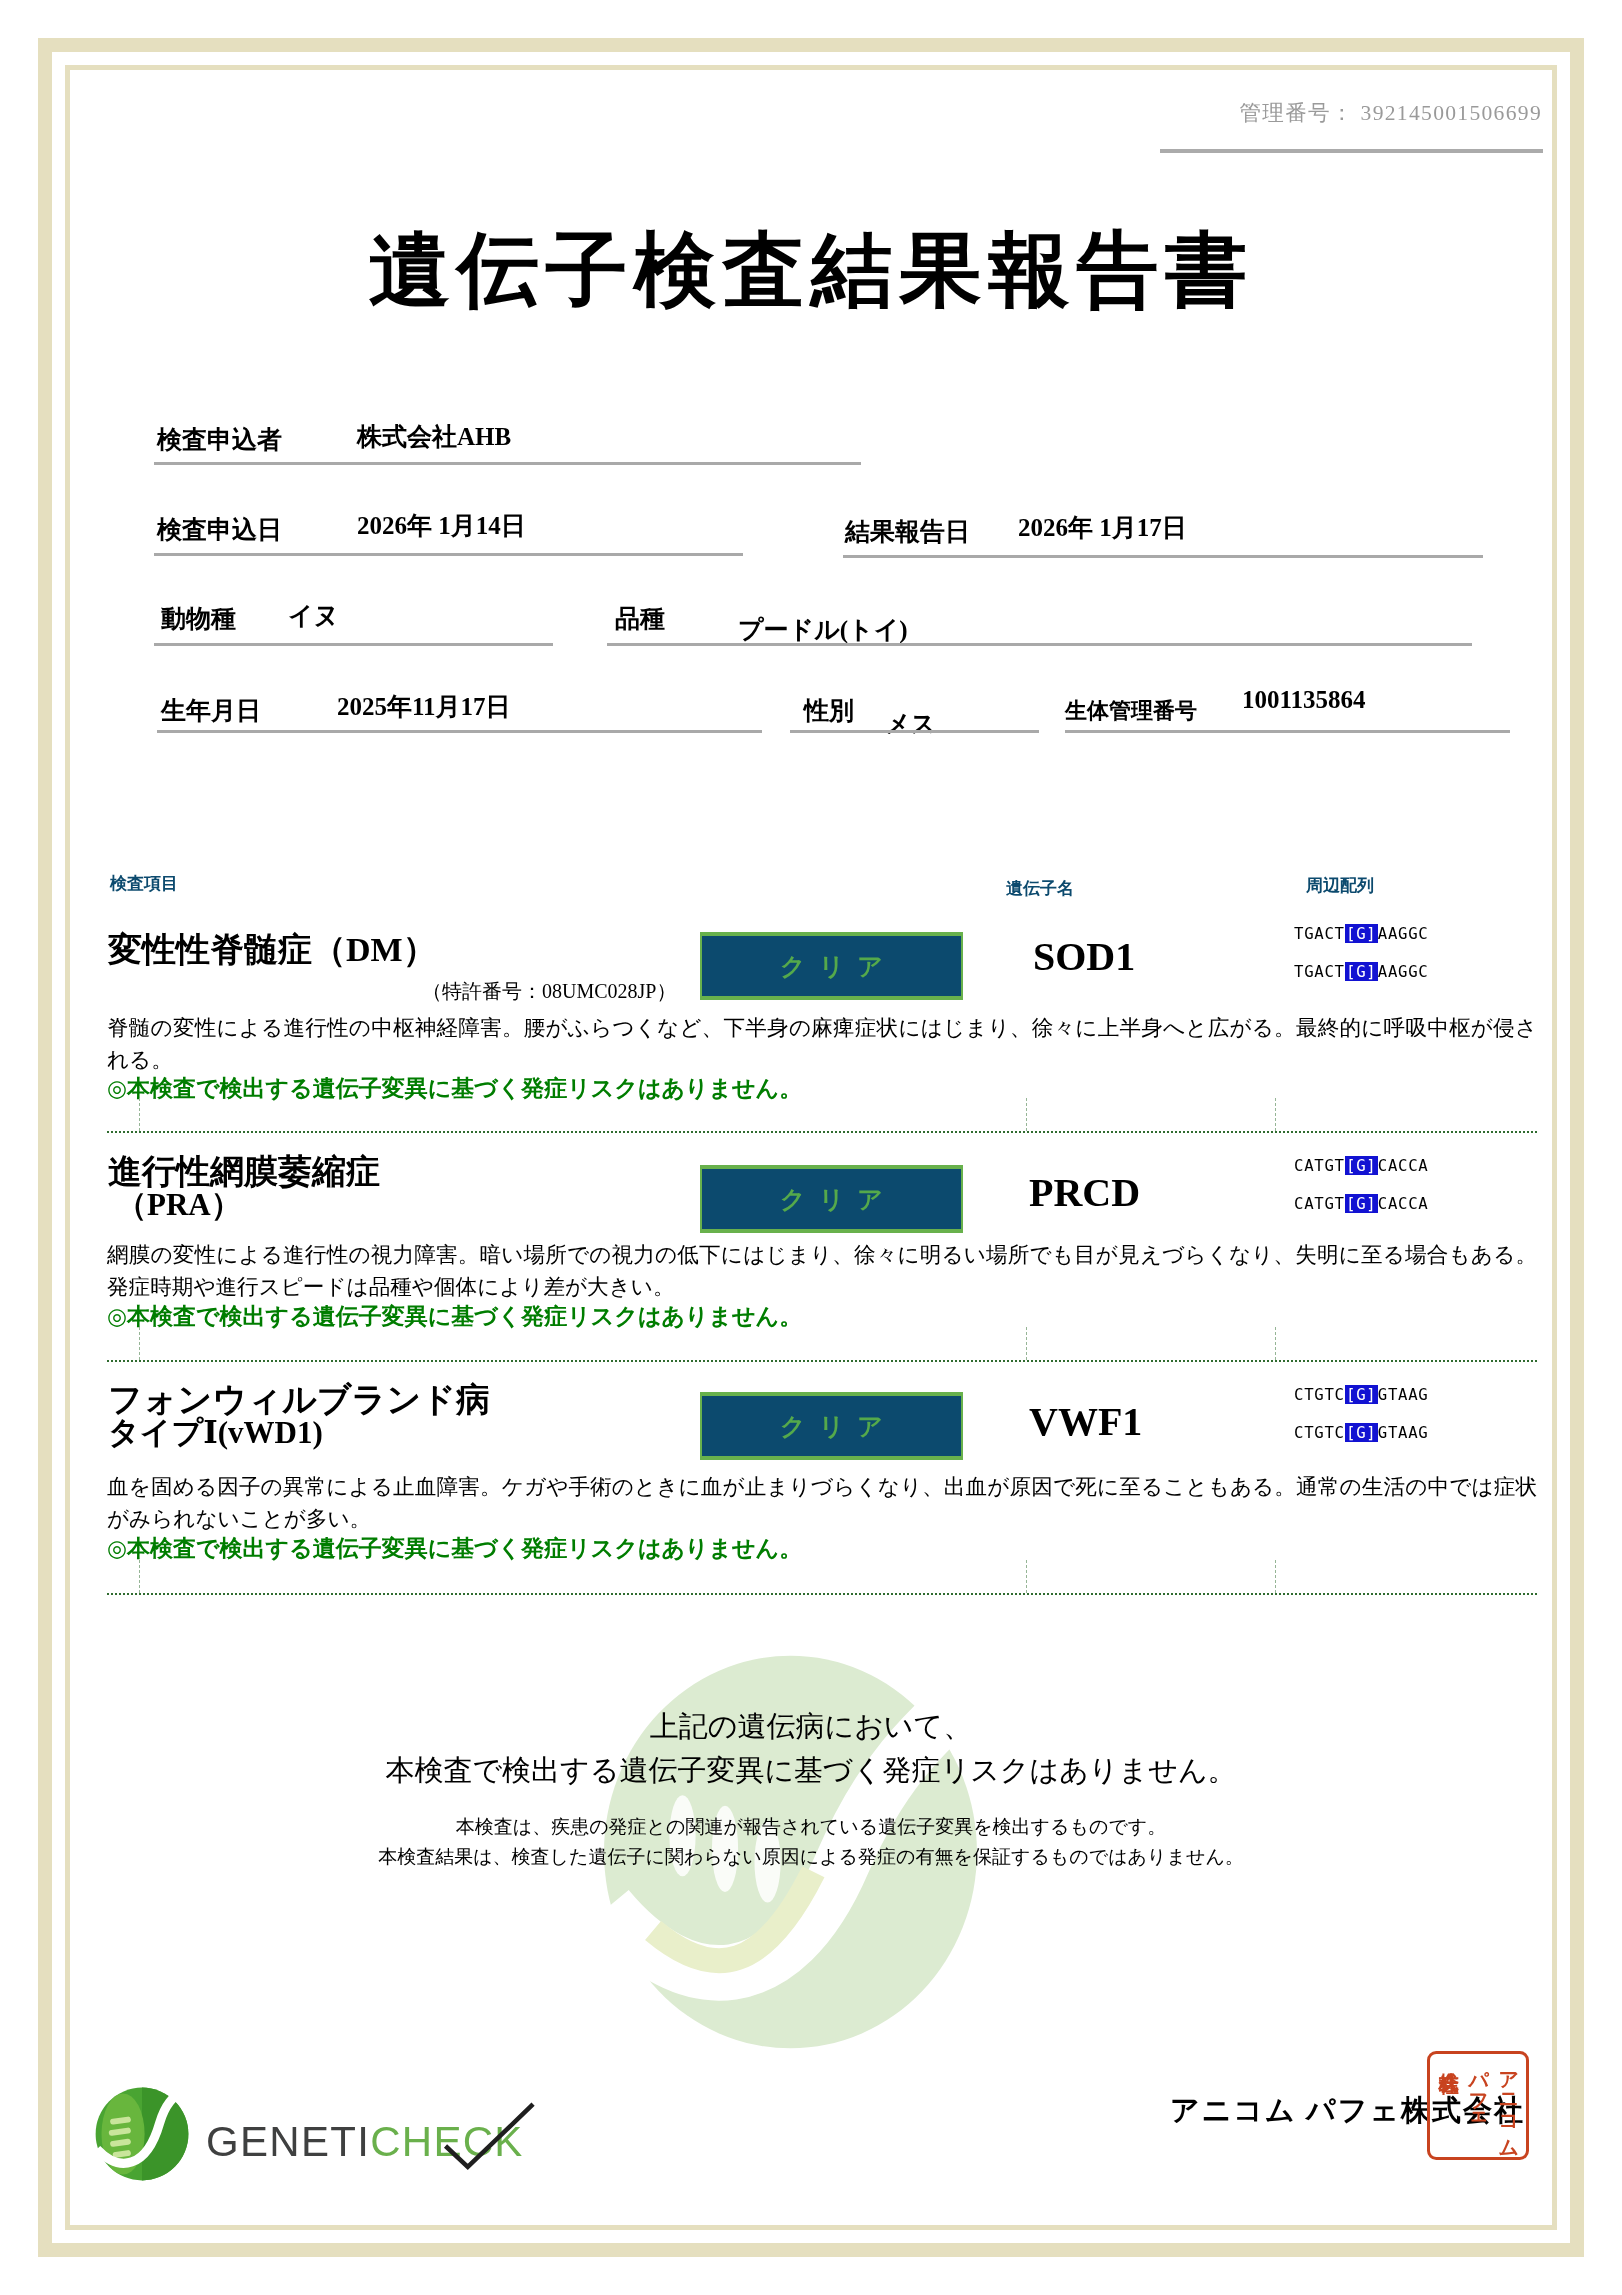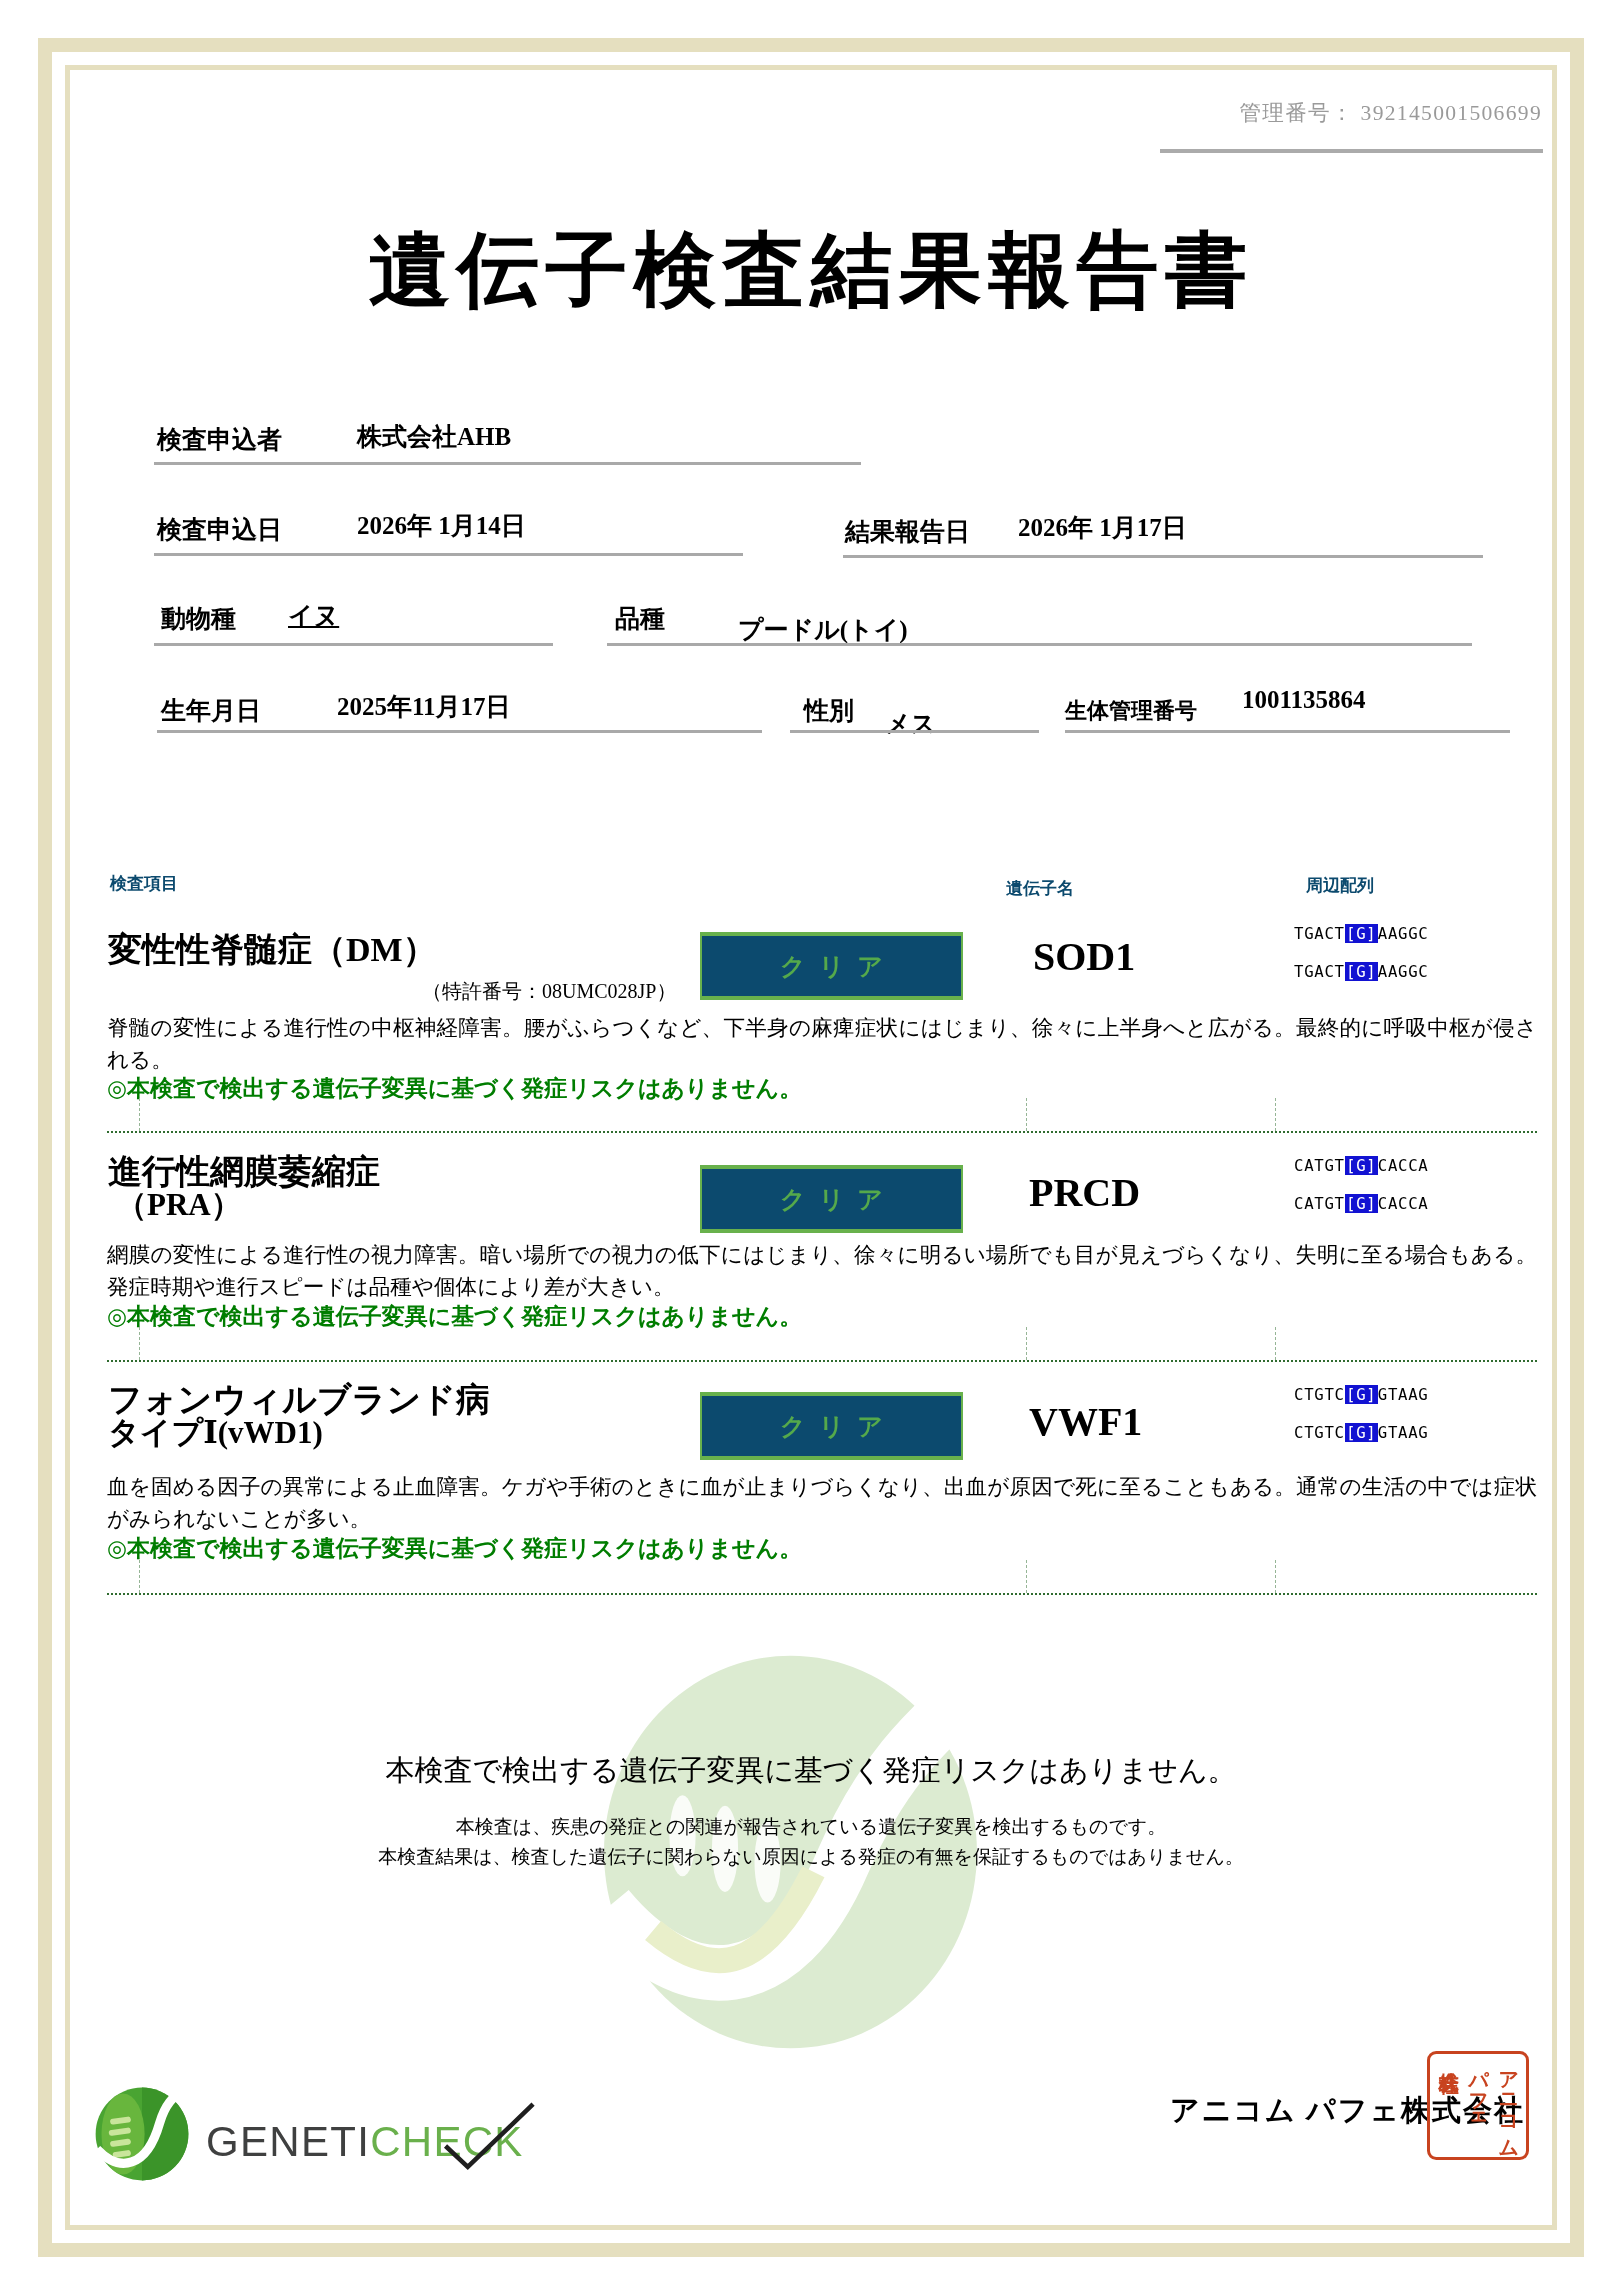--- a/index.html
+++ b/index.html
@@ -82,21 +82,21 @@
   <div class="uline" style="left:154px;top:462px;width:707px;"></div>
 
   <div class="field" style="left:157px;top:513px;">検査申込日</div>
   <div class="field" style="left:357px;top:509px;">2026年 1月14日</div>
   <div class="uline" style="left:154px;top:553px;width:589px;"></div>
   <div class="field" style="left:845px;top:515px;">結果報告日</div>
   <div class="field" style="left:1018px;top:511px;">2026年 1月17日</div>
   <div class="uline" style="left:843px;top:555px;width:640px;"></div>
 
   <div class="field" style="left:161px;top:602px;">動物種</div>
-  <div class="field" style="left:288px;top:599px;text-decoration:underline;">イヌ</div>
+  <div class="field" style="left:288px;top:599px;">イヌ</div>
   <div class="uline" style="left:154px;top:643px;width:399px;"></div>
   <div class="field" style="left:615px;top:602px;">品種</div>
   <div class="field" style="left:738px;top:599px;margin-top:14px;">プードル(トイ)</div>
   <div class="uline" style="left:607px;top:643px;width:865px;"></div>
 
   <div class="field" style="left:161px;top:694px;">生年月日</div>
   <div class="field" style="left:337px;top:690px;">2025年11月17日</div>
   <div class="uline" style="left:157px;top:730px;width:605px;"></div>
   <div class="field" style="left:804px;top:694px;">性別</div>
   <div class="field" style="left:885px;top:691px;margin-top:16px;">メス</div>
@@ -170,20 +170,21 @@
     <svg width="458" height="422" viewBox="0 0 700 645" xmlns="http://www.w3.org/2000/svg">
       <ellipse cx="340" cy="315" rx="285" ry="300" fill="#dcebd1"></ellipse>
       <ellipse cx="175" cy="290" rx="20" ry="62" fill="#ffffff" opacity="0.85"></ellipse>
       <ellipse cx="240" cy="310" rx="20" ry="66" fill="#ffffff" opacity="0.85"></ellipse>
       <ellipse cx="305" cy="330" rx="20" ry="62" fill="#ffffff" opacity="0.85"></ellipse>
       <path d="M60 400 C180 545 330 540 420 330 C470 215 530 130 685 15" stroke="#ffffff" stroke-width="85" fill="none"></path>
       <path d="M130 435 C225 515 300 495 375 345" stroke="#e9efca" stroke-width="38" fill="none"></path>
     </svg>
   </div>
 
+  <div class="summary-line sans" style="top:1707px;">上記の遺伝病において、</div>
   <div class="summary-line sans" style="top:1751px;">本検査で検出する遺伝子変異に基づく発症リスクはありません。</div>
   <div class="note-line sans" style="top:1814px;">本検査は、疾患の発症との関連が報告されている遺伝子変異を検出するものです。</div>
   <div class="note-line sans" style="top:1844px;">本検査結果は、検査した遺伝子に関わらない原因による発症の有無を保証するものではありません。</div>
 
   <div class="logo-ball">
     <svg width="98" height="98" viewBox="0 0 150 150" xmlns="http://www.w3.org/2000/svg">
       <circle cx="75" cy="75" r="71" fill="#49a432"></circle>
       <path d="M75 4 A71 71 0 0 1 75 146 Z" fill="#3b9429"></path>
       <ellipse cx="46" cy="75" rx="33" ry="62" fill="#6cb83e" opacity="0.9"></ellipse>
       <rect x="26" y="50" width="32" height="9" rx="4.5" fill="#c9e59b" transform="rotate(-8 42 54)"></rect>

